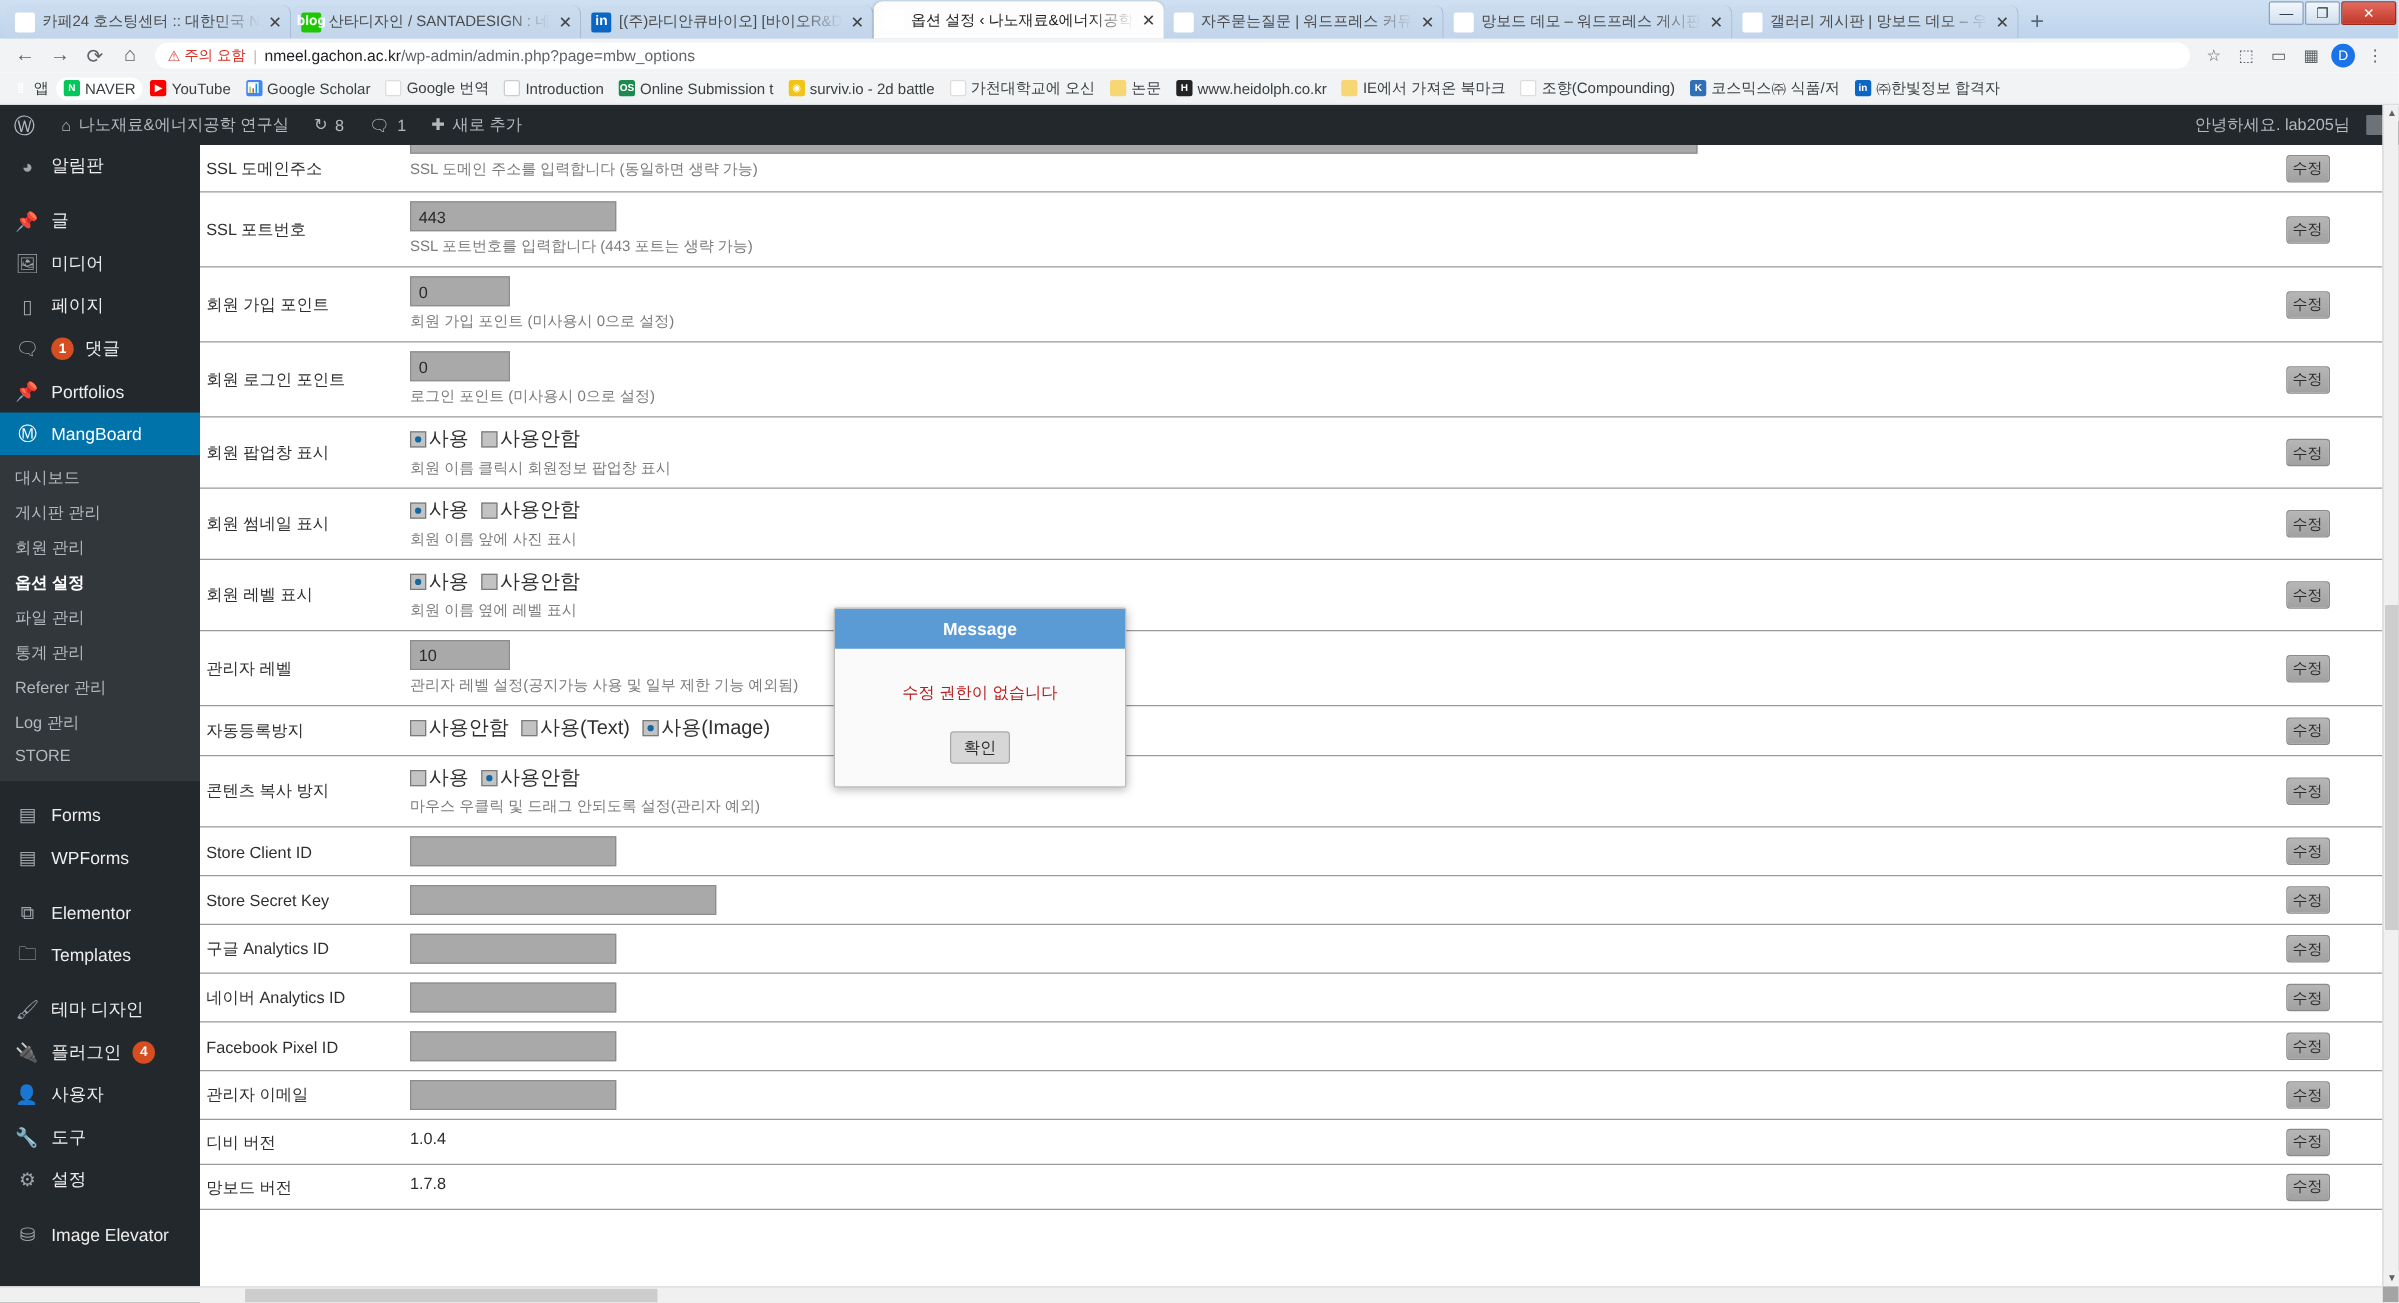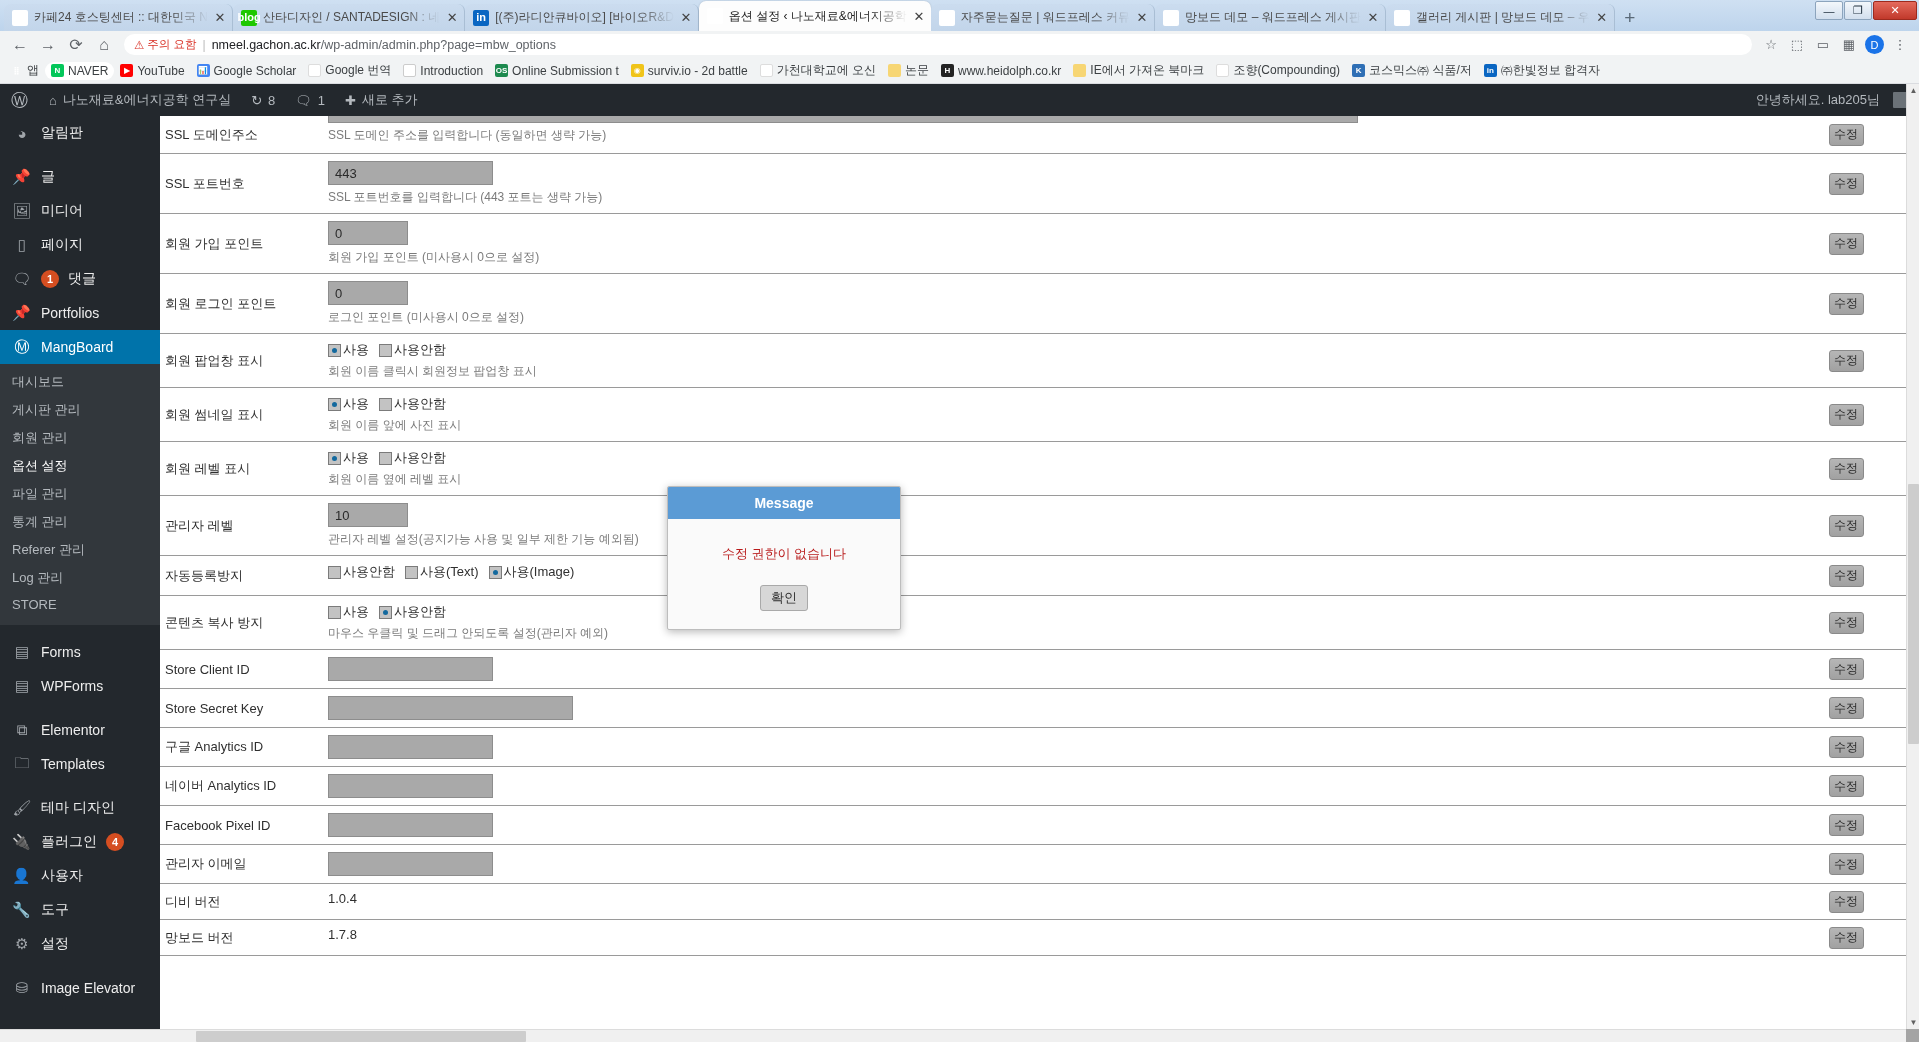--- a/index.html
+++ b/index.html
@@ -185,21 +185,21 @@
   .menu-sep { height: 10px; }
   .badge {
     display: inline-flex; align-items: center; justify-content: center;
     min-width: 18px; height: 18px; padding: 0 5px; border-radius: 9px;
     background: #d54e21; color: #fff; font-size: 11px; font-weight: bold;
   }
   .submenu { background: #32373c; padding: 4px 0 8px 0; }
   .submenu .sub-item {
     display: block; padding: 5px 0 5px 12px; font-size: 13px; color: #b4b9be;
   }
-  .submenu .sub-item.active { color: #fff; font-weight: normal; }
+  .submenu .sub-item.active { color: #fff; font-weight: bold; }
 
   
   .content {
     position: absolute; left: 160px; top: 32px; right: 13px; bottom: 0;
     background: #ffffff; overflow: hidden;
   }
   .opt-table { width: 100%; }
   .opt-row {
     display: flex; align-items: stretch;
     border-bottom: 1px solid #9a9a9a;
@@ -227,21 +227,21 @@
   .txt.w165 { width: 165px; }
   .txt.w245 { width: 245px; }
   .txt.w1030 { width: 1030px; }
   .btn-edit {
     width: 35px; height: 22px; font-size: 12px; color: #2b2b2b;
     background: linear-gradient(#b6b6b6, #a1a1a1);
     border: 1px solid #8a8a8a; border-radius: 3px;
     display: flex; align-items: center; justify-content: center;
   }
   .radio-row { display: flex; align-items: center; gap: 10px; }
-  .radio-opt { display: flex; align-items: center; gap: 2px; font-size: 13px; color: #2f2f2f; }
+  .radio-opt { display: flex; align-items: center; gap: 2px; font-size: 16px; color: #2f2f2f; }
   .rbox {
     width: 13px; height: 13px; flex: 0 0 13px;
     border: 1px solid #7b7b7b; background: #c3c3c3;
     display: inline-flex; align-items: center; justify-content: center;
   }
   .rbox.on::after {
     content: ""; width: 5px; height: 5px; border-radius: 50%; background: #13699e;
   }
   .plain-val { font-size: 13px; color: #2f2f2f; }
 

